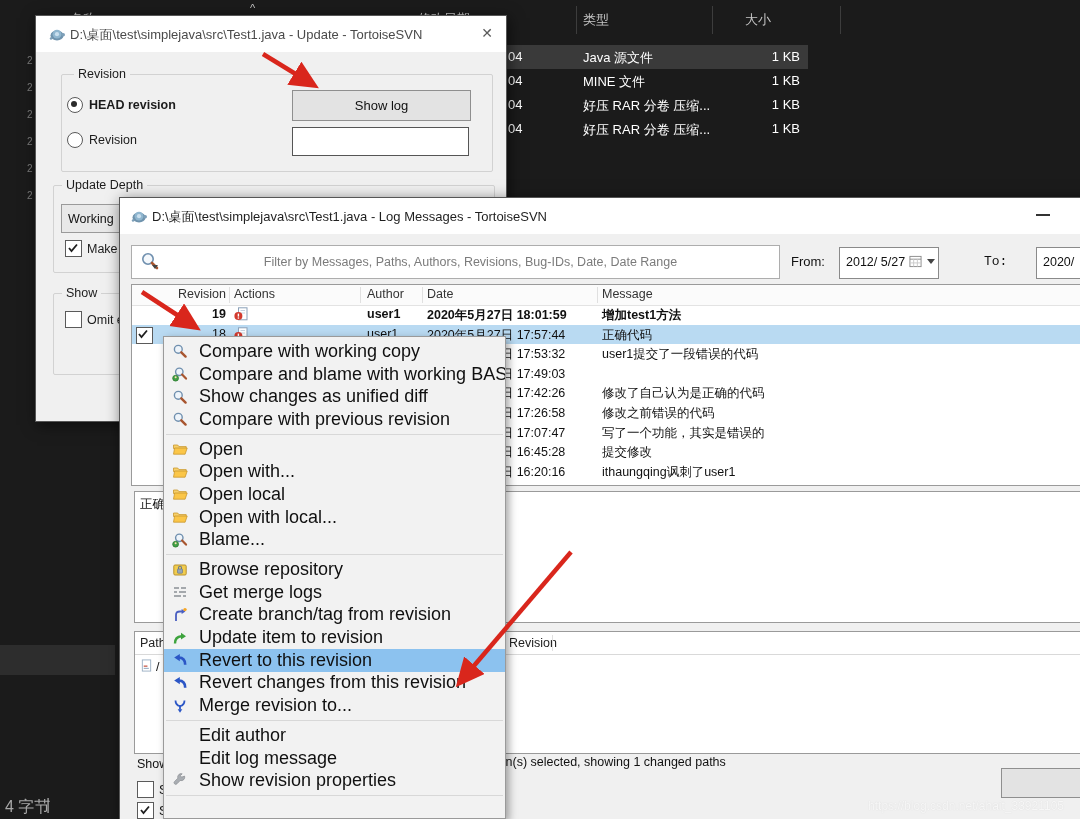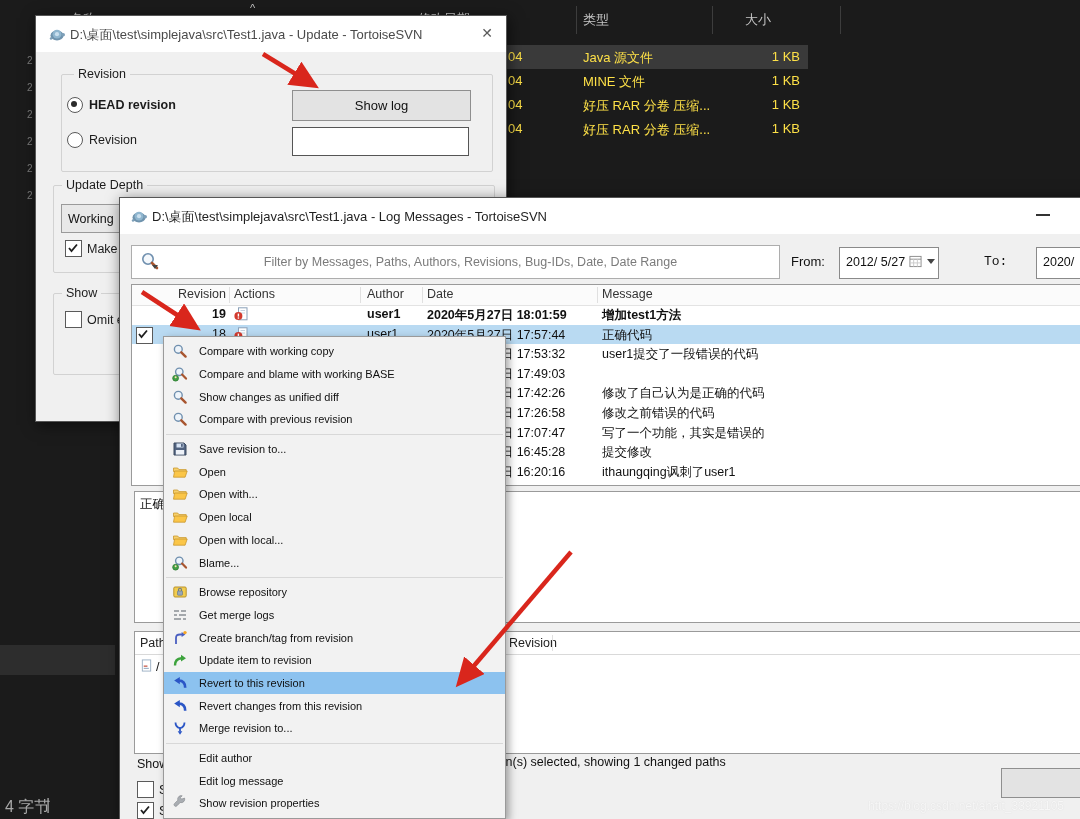--- a/index.html
+++ b/index.html
@@ -2,21 +2,21 @@
 <html><head>
 <meta charset="utf-8">
 <style>
   html,body{margin:0;padding:0;background:#111;}
   #canvas{position:relative;width:1080px;height:819px;overflow:hidden;background:#1b1b1b;
           font-family:"Liberation Sans","DejaVu Sans",sans-serif;-webkit-font-smoothing:antialiased;}
   .abs{position:absolute;}
   
   .ex-head{color:#c7c7c7;font-size:13px;}
   .ex-sep{width:1px;background:#3d3d3d;top:6px;height:28px;}
-  .ex-row{position:absolute;left:505px;width:303px;height:24px;color:#fde047;font-size:13px;}
+  .ex-row{position:absolute;left:505px;width:303px;height:24px;color:#ffffff;font-size:13px;}
   .ex-row.sel{background:#3a3a3a;}
   .ex-frag{position:absolute;left:3px;top:4px;}
   .ex-type{position:absolute;left:78px;top:4px;white-space:nowrap;}
   .ex-size{position:absolute;right:8px;top:4px;}
   .edge-frag{position:absolute;left:27px;color:#7d7d7d;font-size:10px;z-index:5;}
   .ex-status{color:#a8a8a8;font-size:16px;}
   
   .win{position:absolute;background:#f0f0f0;border:1px solid #565656;box-shadow:2px 3px 14px rgba(0,0,0,.55);}
   .titlebar{position:absolute;left:0;top:0;right:0;height:36px;background:#ffffff;}
   .title-text{position:absolute;top:10px;font-size:13px;color:#4a4a4a;white-space:nowrap;text-align:right;}
@@ -61,21 +61,21 @@
   .c-msg{position:absolute;left:470px;top:2px;white-space:nowrap;}
   .rowcb{position:absolute;left:4px;top:2px;width:15px;height:15px;border:1px solid #5a5a5a;background:#fff;}
   .pane{position:absolute;background:#fff;border:1px solid #9a9a9a;font-size:12.5px;color:#111;}
   .pp-head{position:absolute;left:0;top:0;right:0;height:22px;border-bottom:1px solid #d9d9d9;font-size:12.5px;color:#222;}
   .pp-sep{position:absolute;top:3px;height:16px;width:1px;background:#e0e0e0;}
   .status-text{position:absolute;font-size:12.5px;color:#111;white-space:nowrap;}
   
   #menu{position:absolute;left:163px;top:336px;width:343px;height:483px;background:#f2f2f2;
         border:1px solid #9a9a9a;box-shadow:3px 3px 8px rgba(0,0,0,.35);padding-top:3px;
         box-sizing:border-box;overflow:hidden;z-index:30;}
-  .mi{height:22.7px;display:flex;align-items:center;padding-left:6px;font-size:11px;color:#101010;white-space:nowrap;}
+  .mi{height:22.7px;display:flex;align-items:center;padding-left:6px;font-size:18px;color:#101010;white-space:nowrap;}
   .mi .ic{width:20px;height:17px;margin-right:9px;display:flex;align-items:center;justify-content:center;flex:0 0 20px;}
   .mi.hl{background:#8cc2ef;}
   .msep{height:7px;position:relative;}
   .msep::after{content:"";position:absolute;left:2px;right:2px;top:3px;border-top:1px solid #d8d8d8;}
   
   #arrows{position:absolute;left:0;top:0;z-index:60;pointer-events:none;}
   #watermark{position:absolute;right:16px;bottom:6px;z-index:70;font-size:12px;color:rgba(255,255,255,.8);
         text-shadow:0 0 1px rgba(160,160,160,.4);}
 </style>
 </head>
@@ -426,31 +426,20 @@
             <circle cx="6.3" cy="6.3" r="3.9" fill="#eef4fa" stroke="#6f8fae" stroke-width="1.4"></circle>
             <line x1="9.3" y1="9.3" x2="13.6" y2="13.6" stroke="#a8552f" stroke-width="2.4" stroke-linecap="round"></line>
           </svg>
         </span>
         <span>Compare with previous revision</span>
       </div>
       <div class="msep"></div>
       <div class="mi">
         <span class="ic">
           <svg viewBox="0 0 16 16" width="16" height="16">
-            <path d="M2 2 h10 l2 2 v10 h-12 z" fill="#51627f" stroke="#3c4a61"></path>
-            <rect x="4.5" y="2.5" width="7" height="4" fill="#d7e3f4"></rect>
-            <rect x="9" y="3" width="1.8" height="2.8" fill="#51627f"></rect>
-            <rect x="3.8" y="9" width="8.4" height="4.6" fill="#eef2f8"></rect>
-          </svg>
-        </span>
-        <span>Save revision to...</span>
-      </div>
-      <div class="mi">
-        <span class="ic">
-          <svg viewBox="0 0 16 16" width="16" height="16">
             <path d="M1.5 4 h4.2 l1.2 1.6 h7.3 v2 h-12.7 z" fill="#f7d06b" stroke="#c9982f" stroke-width="0.8"></path>
             <path d="M2.6 7 h12.6 l-2.1 6.2 h-11.6 z" fill="#fbc648" stroke="#c9982f" stroke-width="0.8"></path>
           </svg>
         </span>
         <span>Open</span>
       </div>
       <div class="mi">
         <span class="ic">
           <svg viewBox="0 0 16 16" width="16" height="16">
             <path d="M1.5 4 h4.2 l1.2 1.6 h7.3 v2 h-12.7 z" fill="#f7d06b" stroke="#c9982f" stroke-width="0.8"></path>

